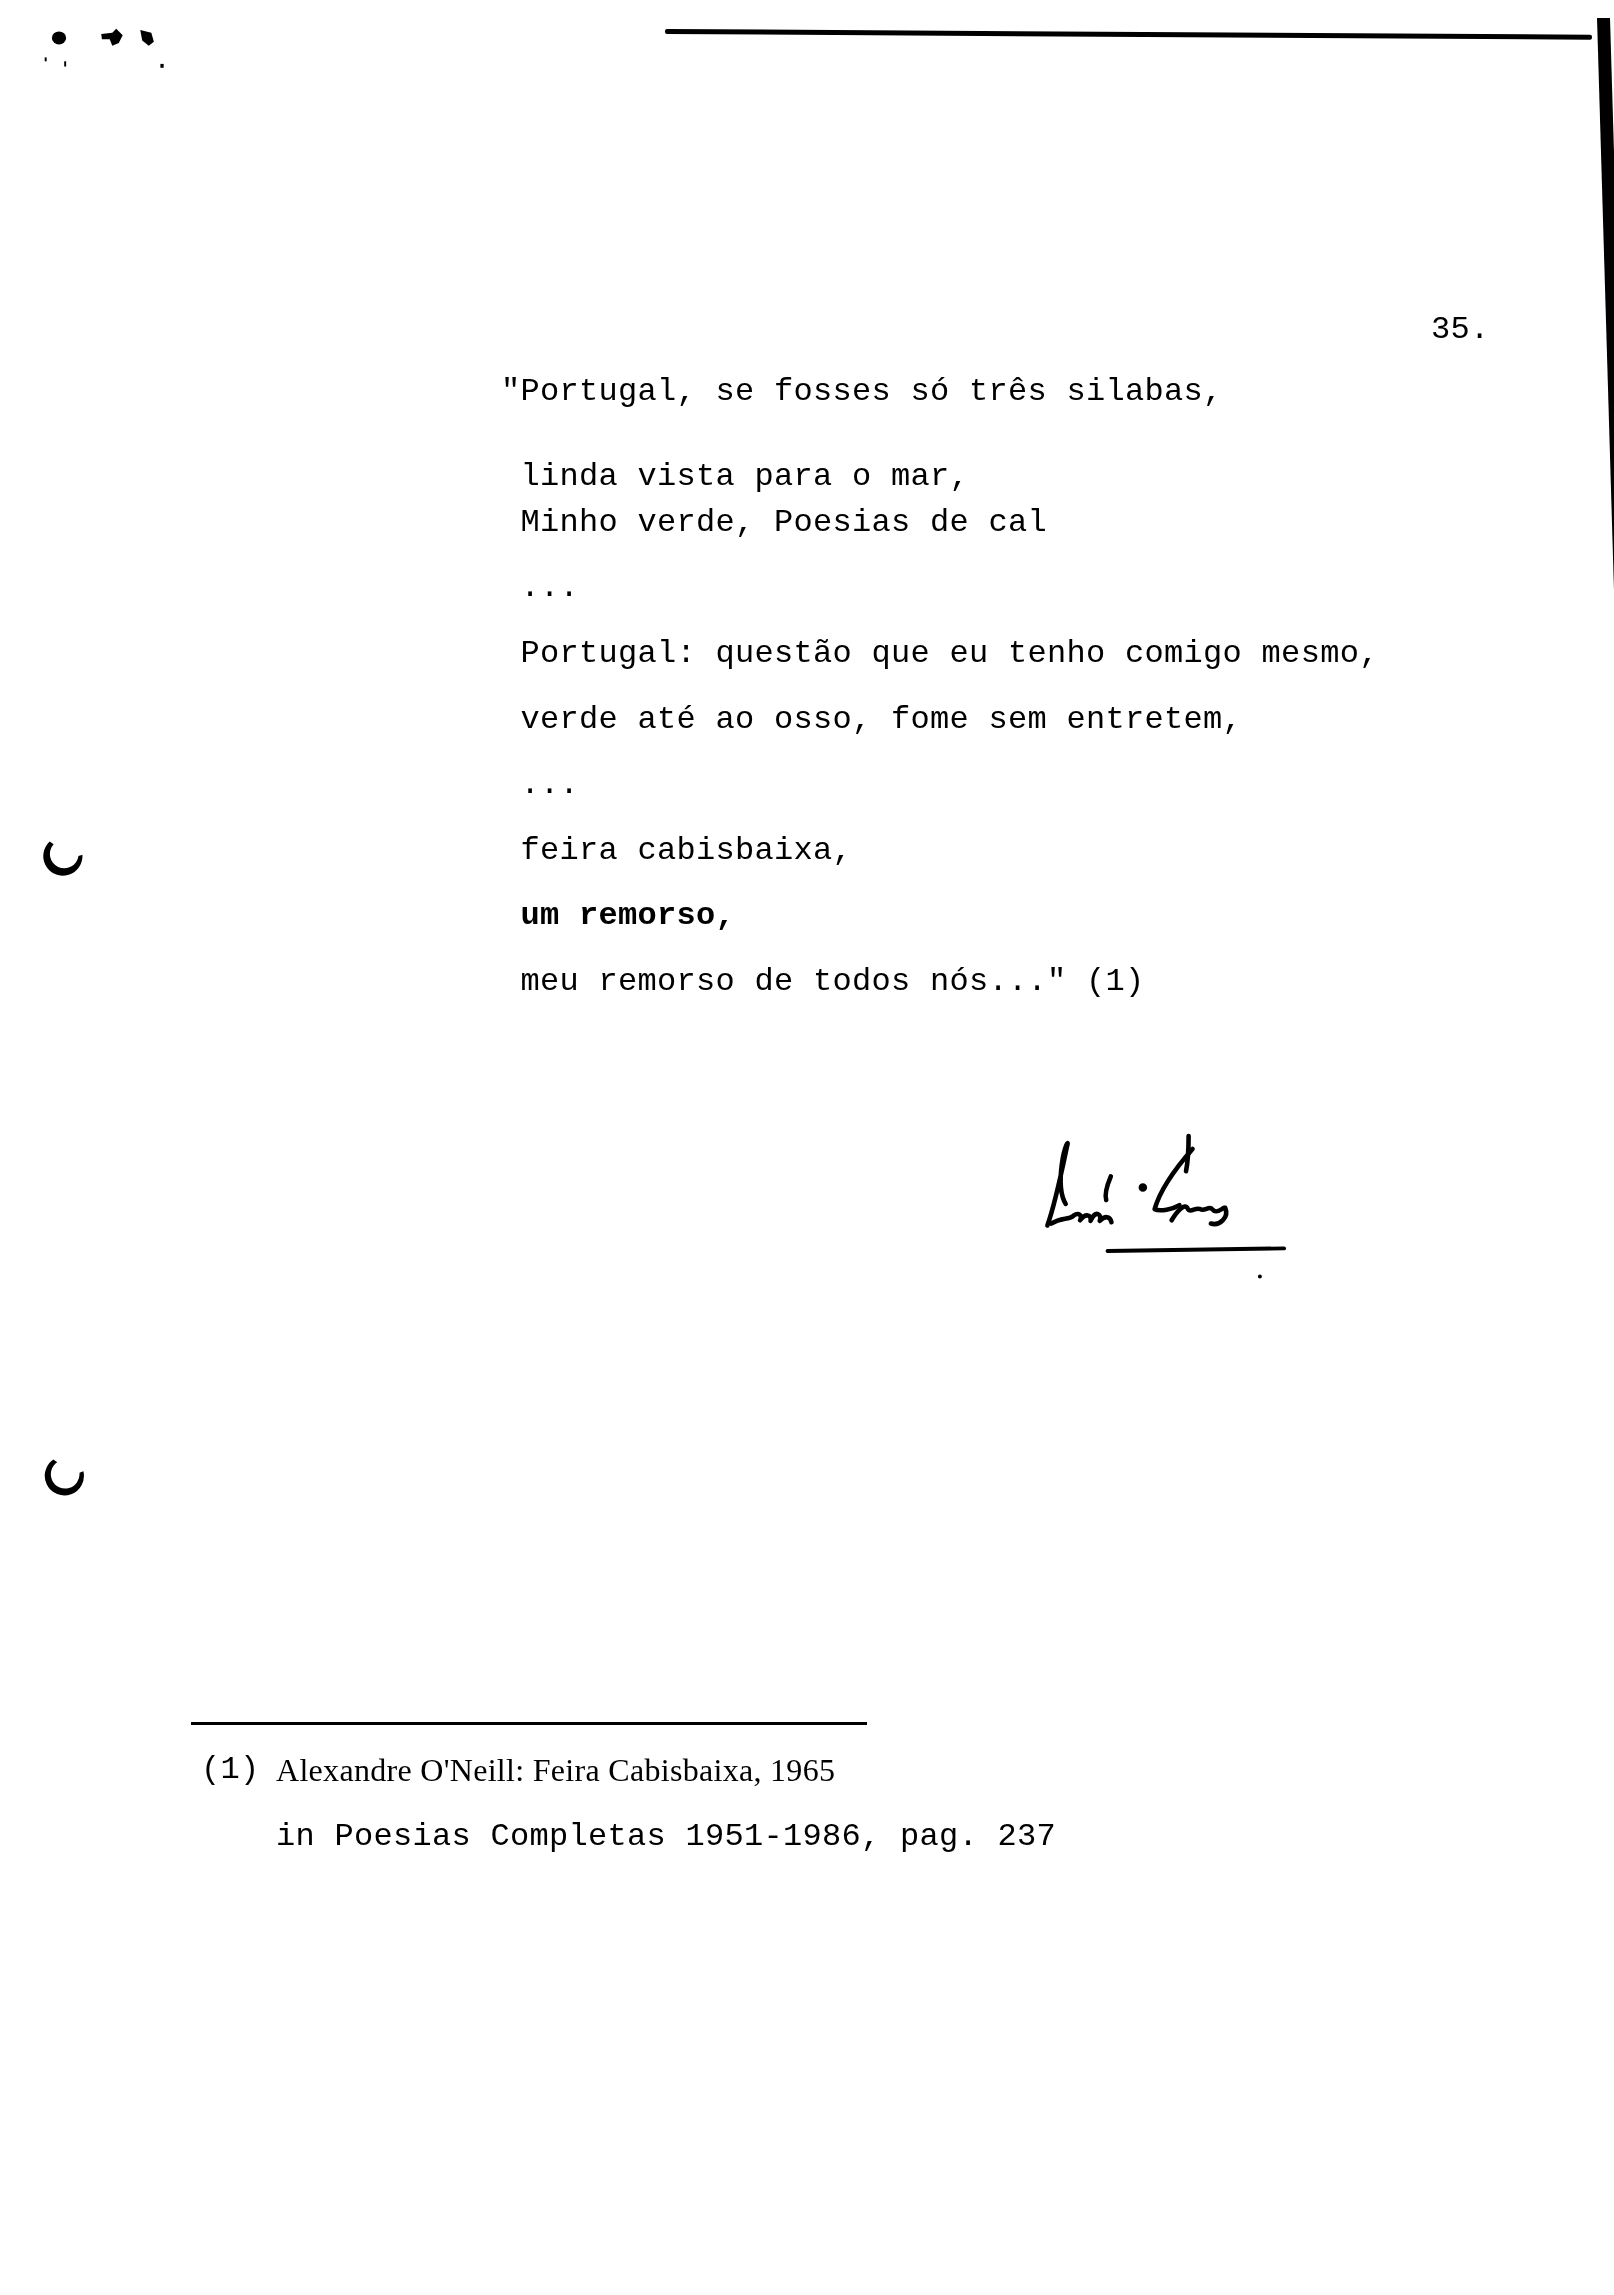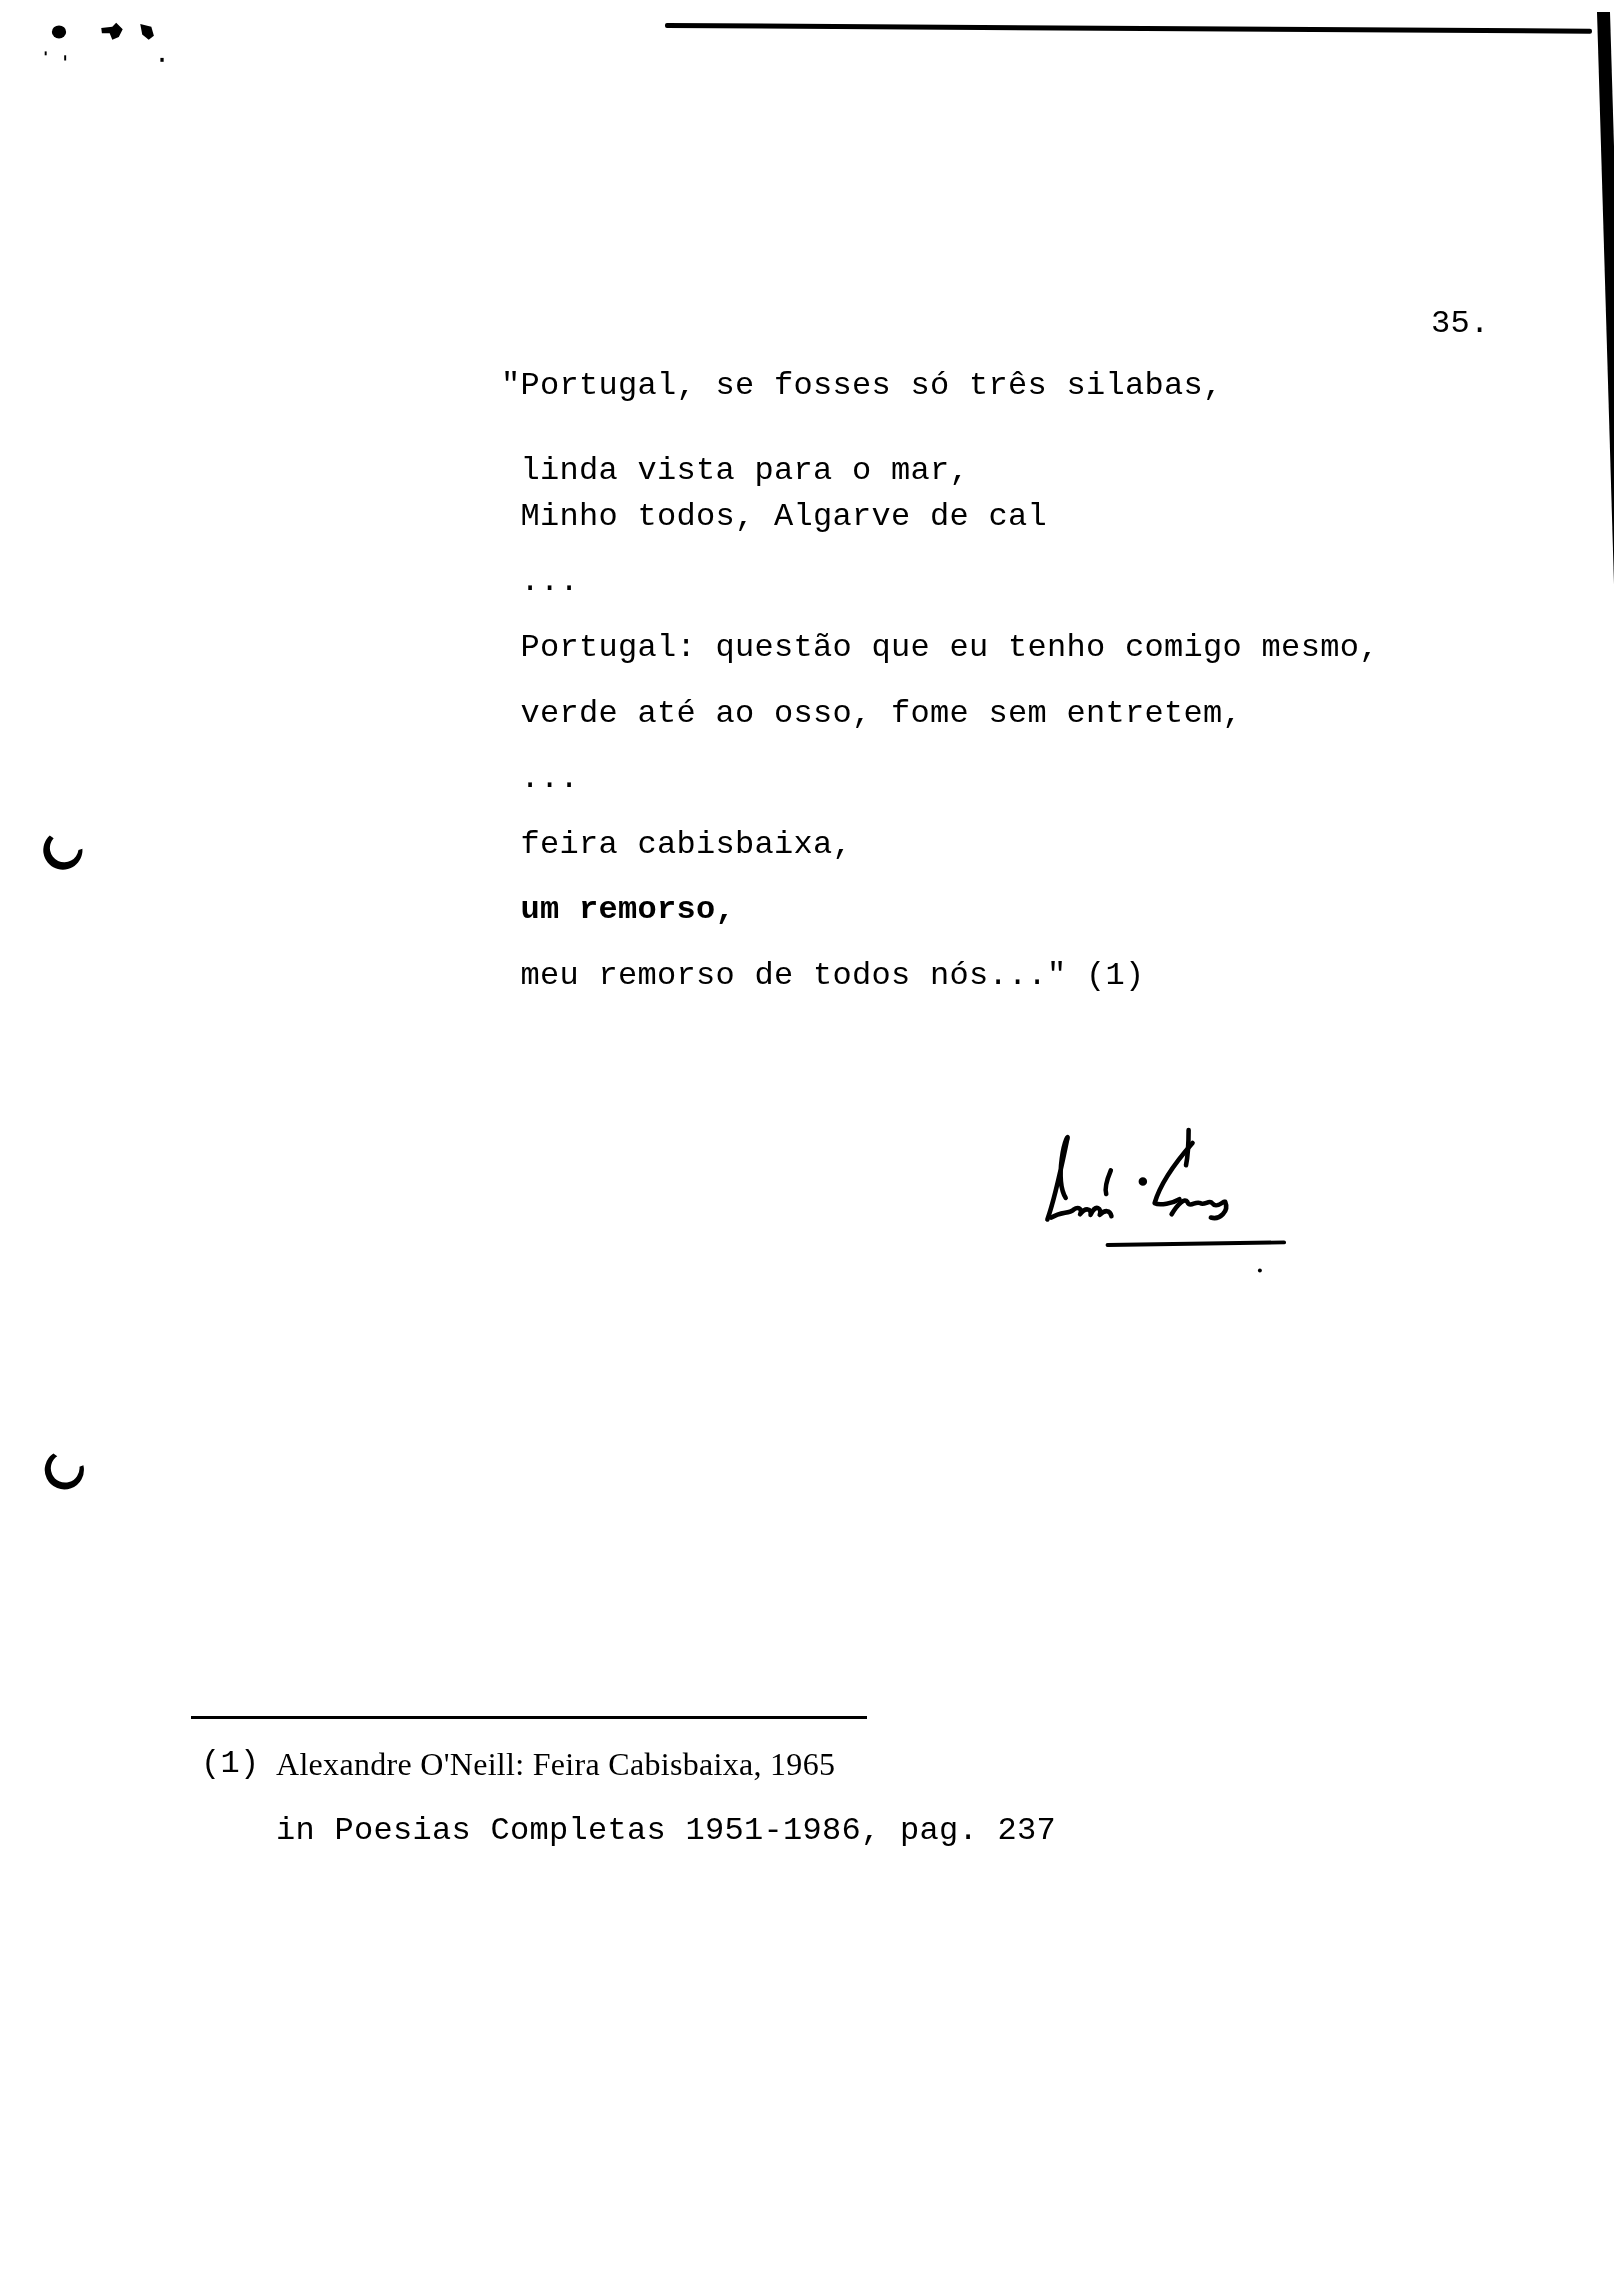--- a/index.html
+++ b/index.html
@@ -10,21 +10,21 @@
     body {
       width: 1614px;
       height: 2295px;
       position: relative;
       overflow: hidden;
       font-family: "Liberation Mono", "DejaVu Sans Mono", monospace;
       color: #000000;
     }
     .page {
       position: absolute;
-      left: 0; top: 12px;
+      left: 0; top: 18px;
       width: 1614px; height: 1932px;
       background: #ffffff;
     }
     .tw {
       position: absolute;
       font-family: "Liberation Mono", "DejaVu Sans Mono", monospace;
       font-size: 32px;
       line-height: 1;
       white-space: pre;
       color: #000;
@@ -105,21 +105,21 @@
     <svg width="47" height="47" viewBox="0 0 72 72">
       <path d="M22 4 A30 30 0 1 0 68 22 L62 24 A22 22 0 1 1 28 8 Z" fill="#000"></path>
     </svg>
   </div>
 
   <div class="tw" style="left:1431px; top:296px;">35.</div>
 
   <div>
     <div class="tw" style="left:501px; top:358px;">"Portugal, se fosses só três silabas,</div>
     <div class="tw" style="left:501px; top:423px;margin-top:20px;"> linda vista para o mar,</div>
-    <div class="tw" style="left:501px; top:489px;"> Minho todos, Algarve de cal</div>
+    <div class="tw" style="left:501px; top:489px;"> Minho verde, Poesias de cal</div>
     <div class="tw" style="left:501px; top:554px;"> ...</div>
     <div class="tw" style="left:501px; top:620px;"> Portugal: questão que eu tenho comigo mesmo,</div>
     <div class="tw" style="left:501px; top:686px;"> verde até ao osso, fome sem entretem,</div>
     <div class="tw" style="left:501px; top:751px;"> ...</div>
     <div class="tw" style="left:501px; top:817px;"> feira cabisbaixa,</div>
     <div class="tw" style="left:501px; top:882px;font-weight:bold;"> um remorso,</div>
     <div class="tw" style="left:501px; top:948px;"> meu remorso de todos nós..." (1)</div>
   </div>
 
   <svg class="sig" width="288" height="170" viewBox="0 0 440 260">

